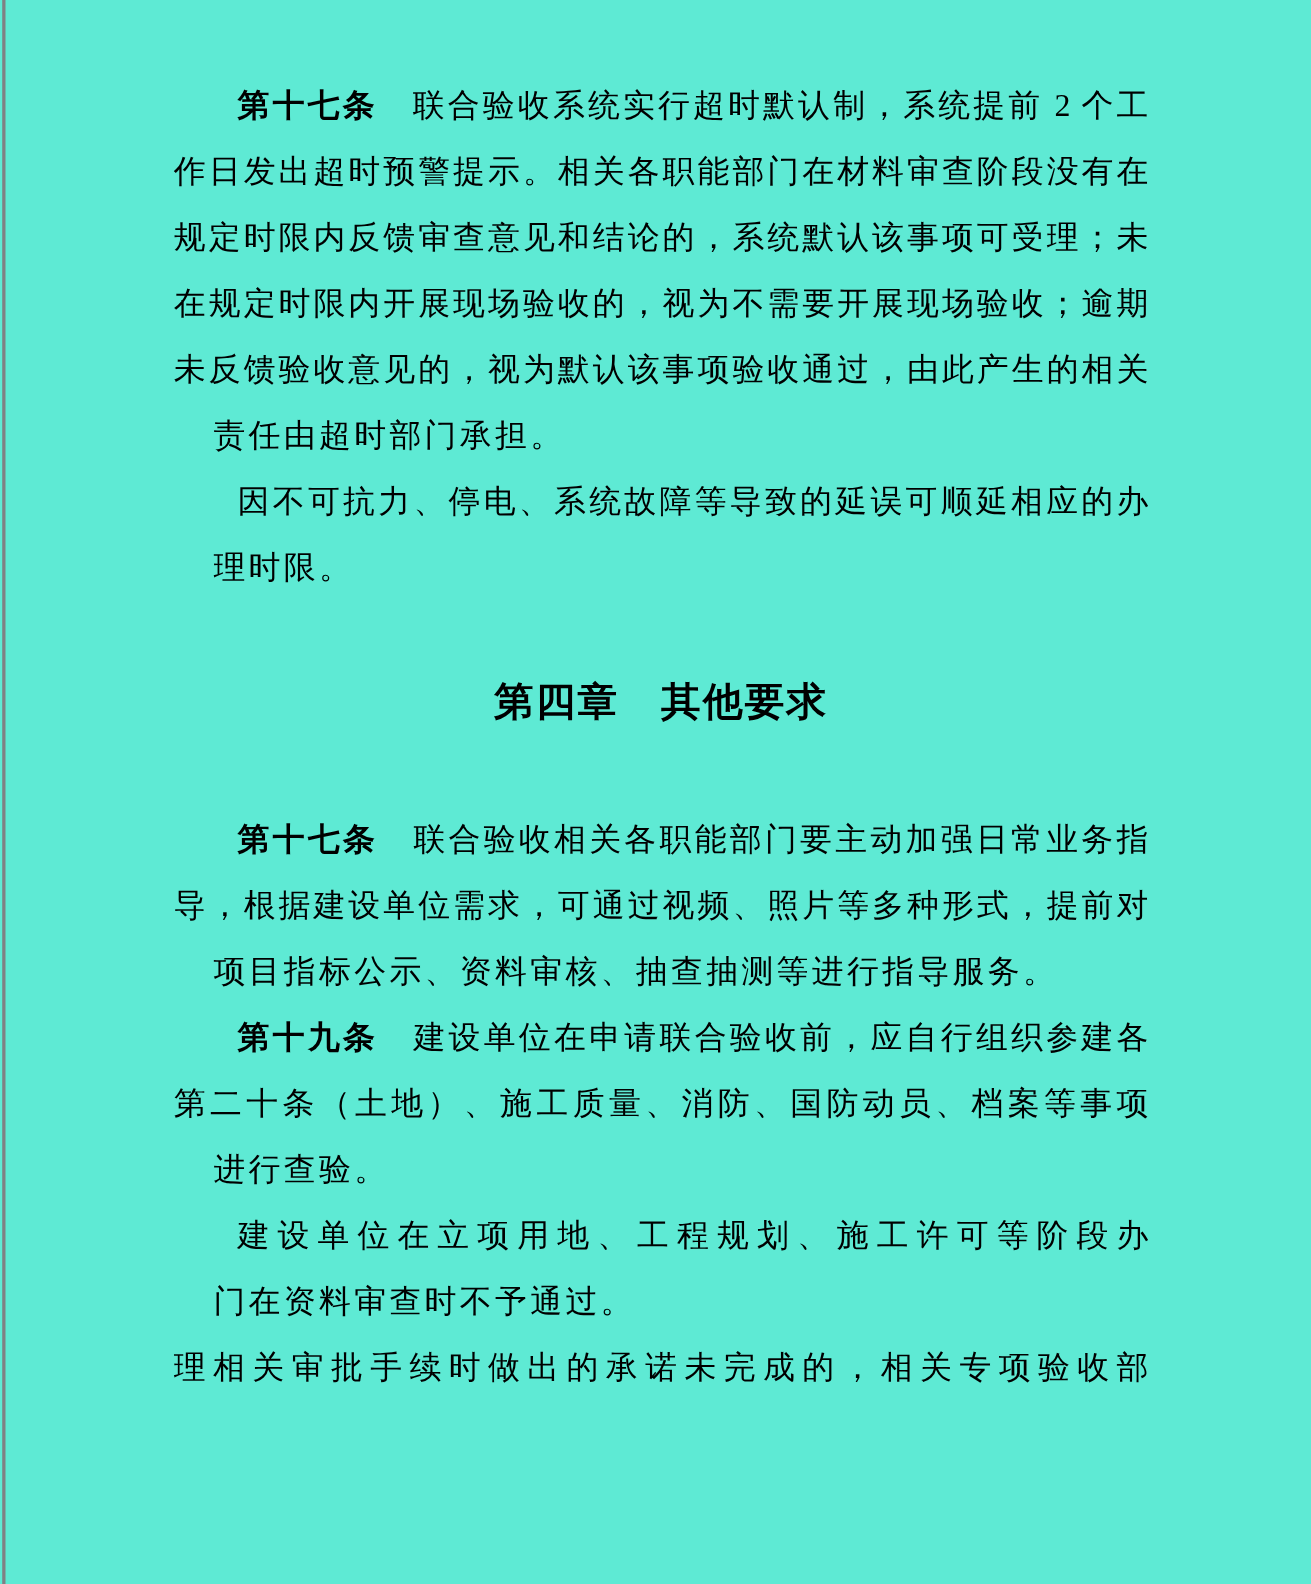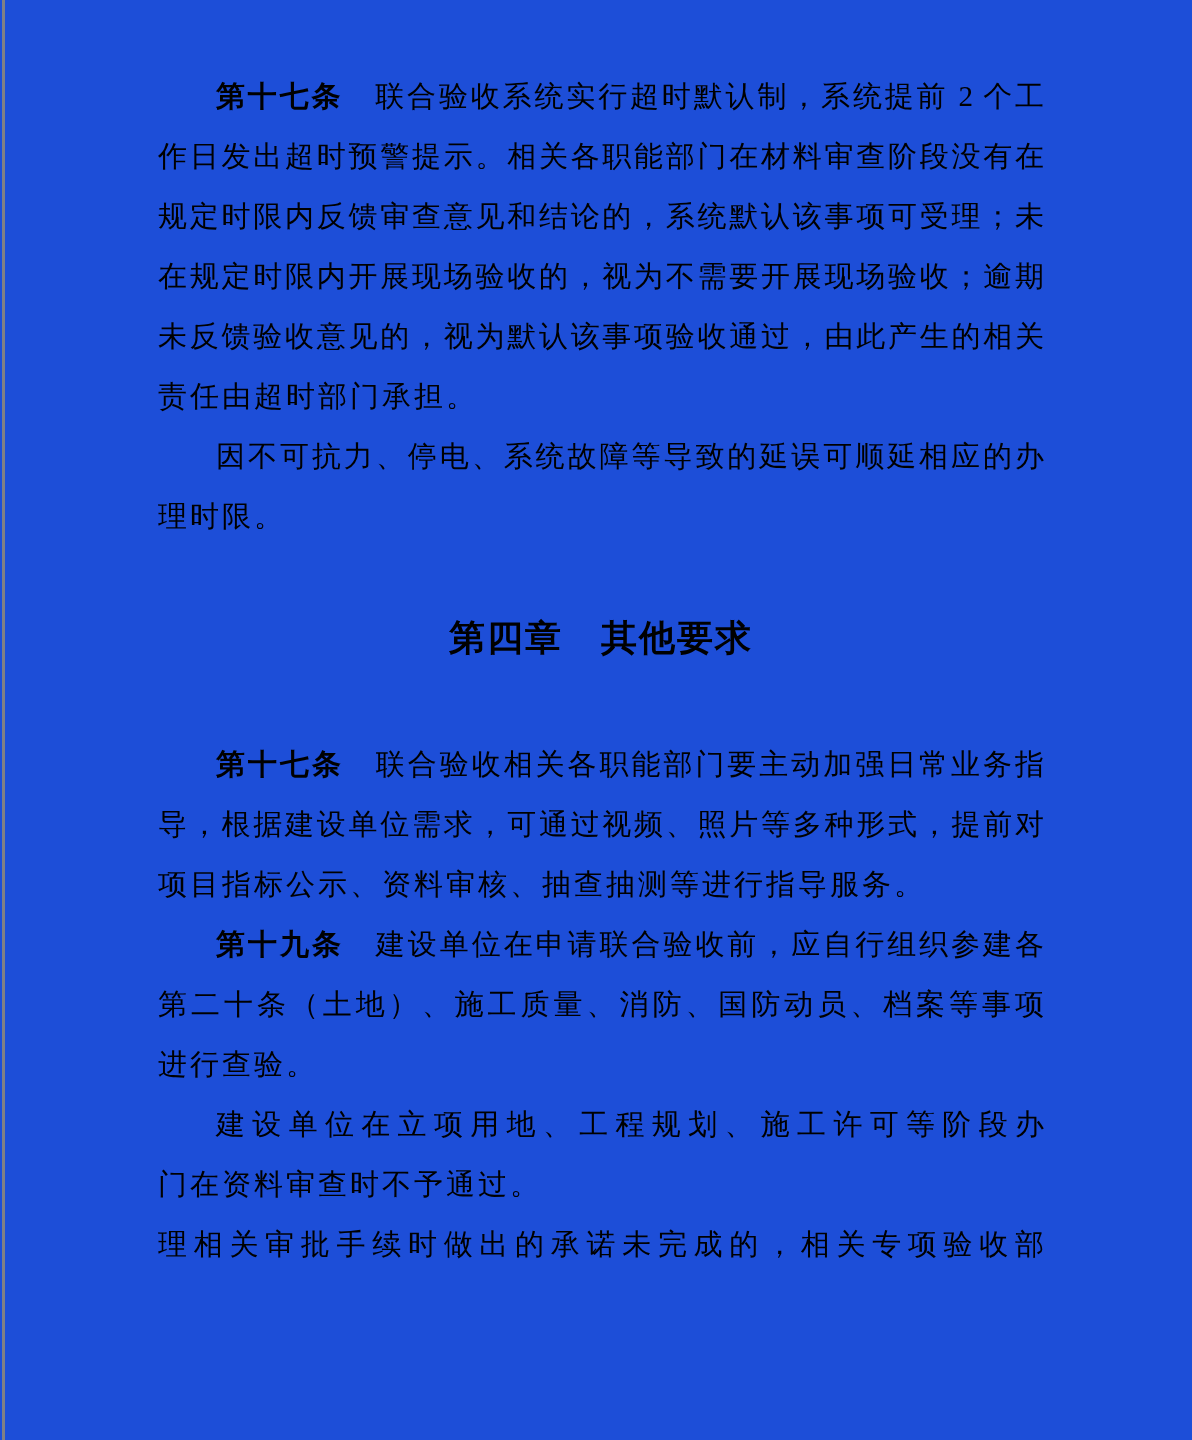--- a/index.html
+++ b/index.html
@@ -4,21 +4,21 @@
 <style>
   html, body {
     margin: 0;
     padding: 0;
     background: #ffffff;
   }
   .page {
     position: relative;
     width: 1192px;
     height: 1440px;
-    background: #1d4ed8;
+    background: #5eead4;
     overflow: hidden;
     font-family: "Liberation Serif", "DejaVu Serif", serif;
     color: #000000;
   }
   .left-edge {
     position: absolute;
     left: 2px;
     top: 0;
     width: 3px;
     height: 1440px;
@@ -37,20 +37,21 @@
     height: 60px;
     text-align: justify;
     text-align-last: justify;
     overflow: hidden;
   }
   .line.first { text-indent: 58px; }
   .line.lastline {
     text-align: right;
     text-align-last: left;
     letter-spacing: 3px;
+    margin-left: 36px;
   }
   .seg-bold {
     font-weight: 700;
     font-family: "Liberation Sans", "DejaVu Sans", sans-serif;
   }
   .chapter-heading {
     font-size: 36px;
     font-weight: 700;
     font-family: "Liberation Sans", "DejaVu Sans", sans-serif;
     text-align: center;

